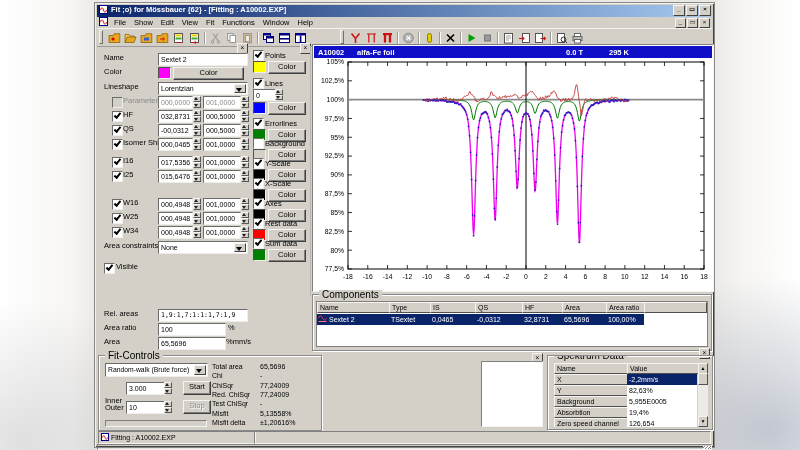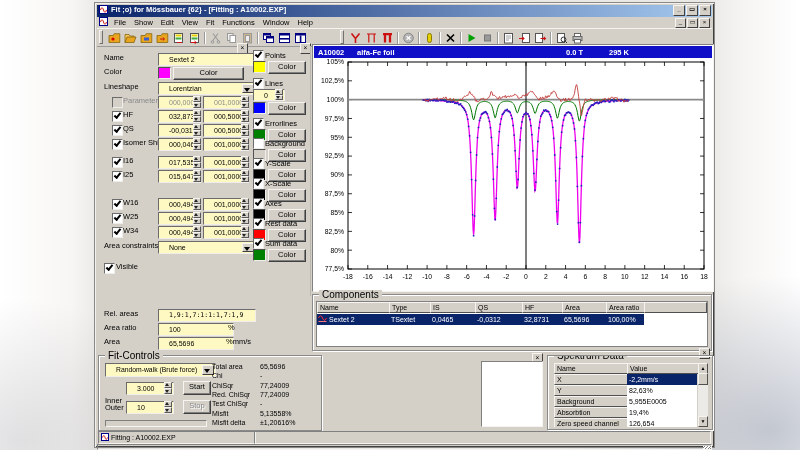--- a/index.html
+++ b/index.html
@@ -8,21 +8,21 @@
     background:
       radial-gradient(ellipse 300px 220px at 770px 430px, rgba(150,158,175,.55) 0%, rgba(150,158,175,0) 70%),
       radial-gradient(ellipse 260px 200px at 20px 440px, rgba(170,170,175,.35) 0%, rgba(170,170,175,0) 70%),
       linear-gradient(90deg,#ffffff 0%,#f7f6f4 9%,#ebeae7 12%,#e9e8e5 88%,#f6f5f3 93%,#ffffff 100%);}
   .abs{position:absolute}
   #app{position:absolute;left:95px;top:3px;width:619px;height:444px;background:#d4d0c8;
      box-shadow:inset 1px 1px 0 #f2f1ee, inset -1px -1px 0 #404040, 0 0 0 1px #8a8886;font-size:8px;color:#000}
   
   .raised{background:#d4d0c8;border:1px solid;border-color:#f5f4f1 #505050 #505050 #f5f4f1}
   .sunken{background:#d4d0c8;border:1px solid;border-color:#808080 #f5f4f1 #f5f4f1 #808080}
-  .edit{background:#fef9c3;border:1px solid;border-color:#6b6b6b #efeeea #efeeea #6b6b6b;font-size:7px;line-height:9px;padding:1px 2px 0 10px;white-space:nowrap;overflow:hidden}
+  .edit{background:#ffffff;border:1px solid;border-color:#6b6b6b #efeeea #efeeea #6b6b6b;font-size:7px;line-height:9px;padding:1px 2px 0 2px;white-space:nowrap;overflow:hidden}
   .btn{background:#d4d0c8;border:1px solid;border-color:#f5f4f1 #404040 #404040 #f5f4f1;box-shadow:inset -1px -1px 0 #808080;text-align:center;font-size:7.5px;line-height:10px}
   .btn.dis{color:#8a8a8a;text-shadow:1px 1px 0 #fff}
   .gb{border:1px solid #8a8a8a;box-shadow:inset 1px 1px 0 #fff,1px 1px 0 #fff}
   .gbl{position:absolute;top:-5px;left:6px;background:#d4d0c8;padding:0 3px;font-size:10px;line-height:9px}
   .cb{position:absolute;width:9px;height:9px;background:#fff;border:1px solid;border-color:#6b6b6b #efeeea #efeeea #6b6b6b}
   .cb.on::after{content:"";display:block;width:5px;height:2px;border-left:2px solid #000;border-bottom:2px solid #000;transform:rotate(-50deg);margin:1px 0 0 1px}
   .cb.dis{background:#d4d0c8}
   .sp{position:absolute;width:8px;height:12px;display:flex;flex-direction:column}
   .sp i{flex:1;position:relative;background:#d4d0c8;border:1px solid;border-color:#f5f4f1 #585858 #585858 #f5f4f1}
   .sp i::after{content:"";position:absolute;left:0;top:50%;border:2px solid transparent}

